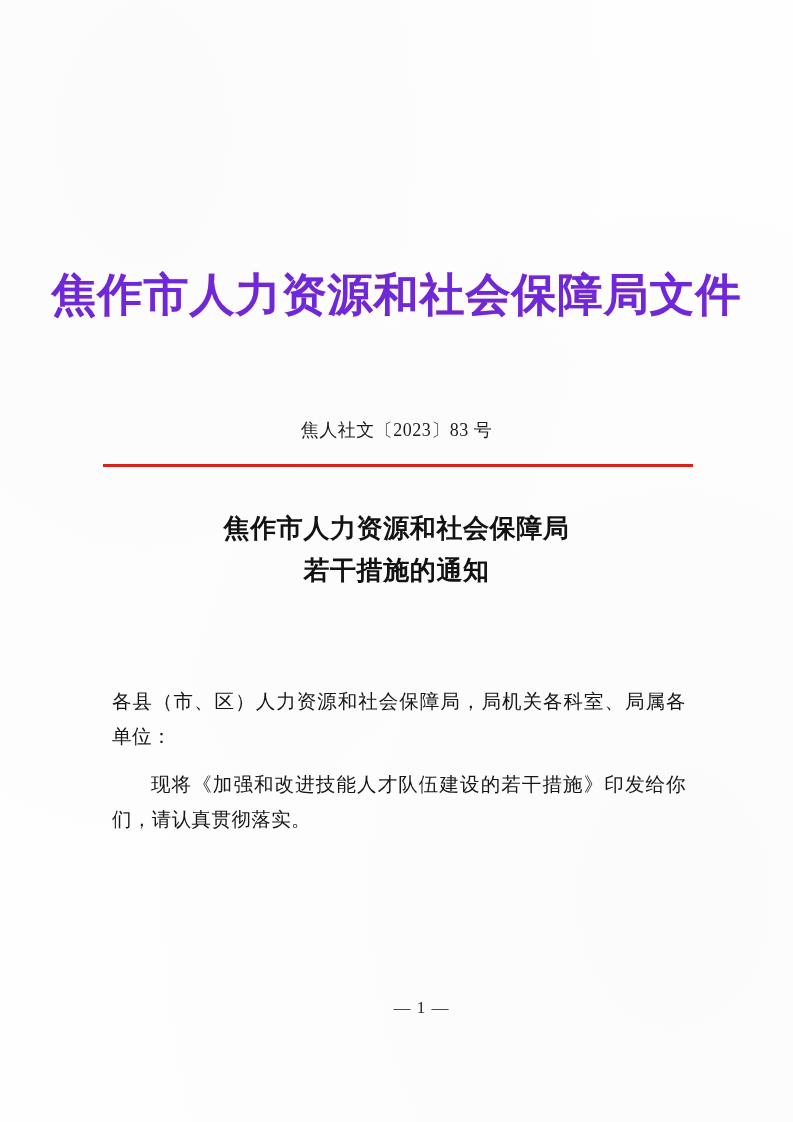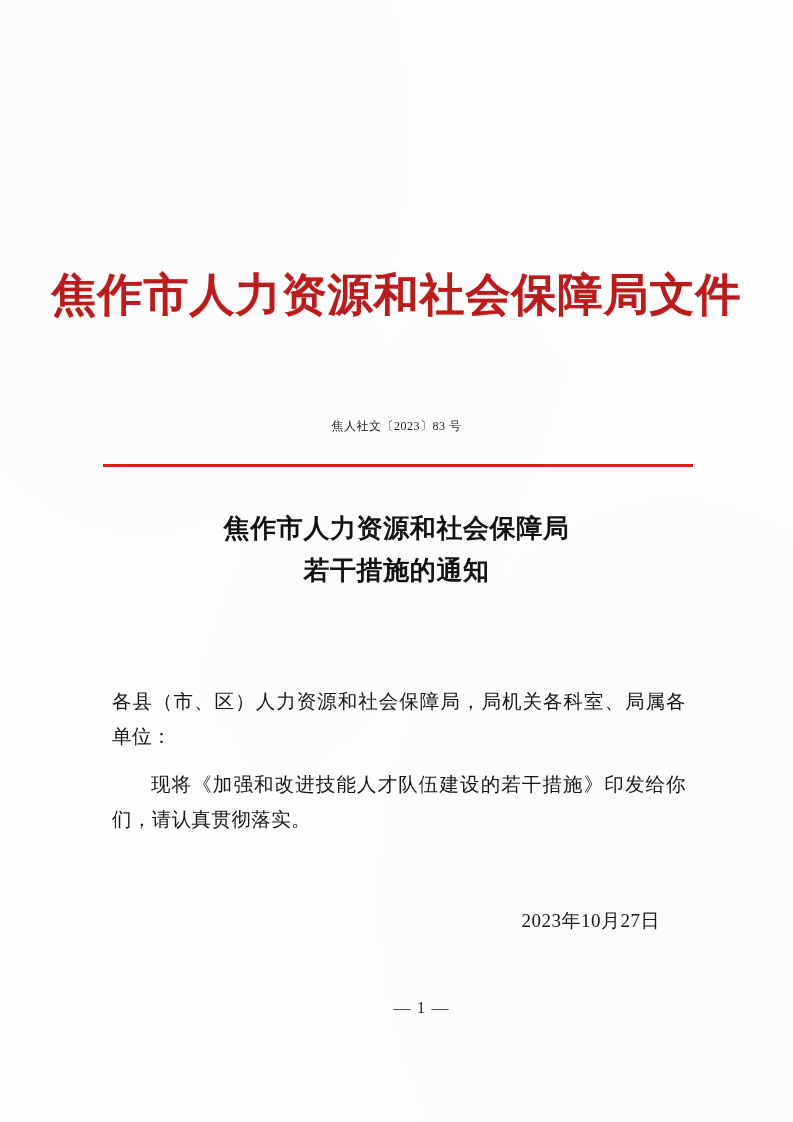--- a/index.html
+++ b/index.html
@@ -32,37 +32,37 @@
       radial-gradient(ellipse at 85% 80%, rgba(0,0,0,0.010), rgba(0,0,0,0) 65%);
     pointer-events: none;
   }
 
   .doc-title {
     position: absolute;
     top: 268px;
     left: 0;
     right: 0;
     text-align: center;
-    color: #b91c1c;
+    color: #6d28d9;
     font-family: "DejaVu Serif", "Liberation Serif", serif;
     font-weight: 700;
     font-size: 45px;
     letter-spacing: 1px;
     line-height: 1.18;
     white-space: nowrap;
     text-shadow: 0 0 1px rgba(216,35,27,0.5);
   }
 
   .doc-number {
     position: absolute;
     top: 418px;
     left: 0;
     right: 0;
     text-align: center;
-    font-size: 12px;
+    font-size: 18px;
     color: #1b1b1b;
     letter-spacing: 0.5px;
   }
 
   .red-rule {
     position: absolute;
     top: 464px;
     left: 103px;
     width: 590px;
     height: 2.5px;
@@ -134,19 +134,18 @@
   <div class="main-title">
     <div>焦作市人力资源和社会保障局</div>
     <div>若干措施的通知</div>
   </div>
 
   <div class="body-text">
     <p>各县（市、区）人力资源和社会保障局，局机关各科室、局属各单位：</p>
     <p class="indent">现将《加强和改进技能人才队伍建设的若干措施》印发给你们，请认真贯彻落实。</p>
   </div>
 
-  <div class="date-line">2023年10月27日</div>
 
   <div class="page-number">
     <span class="pn-inner">— 1 —</span>
   </div>
 
 </div>
 
 </body></html>

